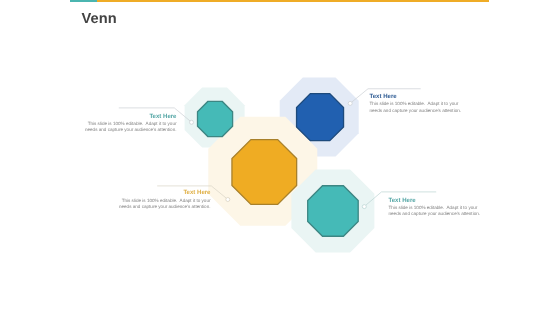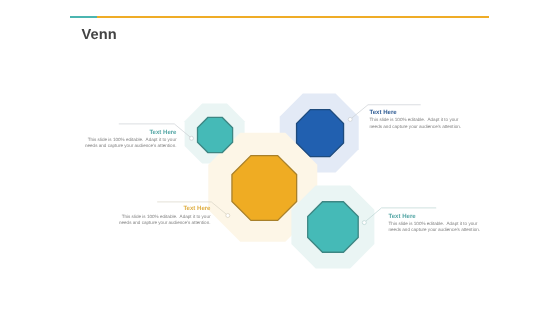--- a/index.html
+++ b/index.html
@@ -1,18 +1,18 @@
 <!DOCTYPE html>
 <html><head>
 <meta charset="utf-8">
 <title>Venn</title>
 <style>
   html,body{margin:0;padding:0;}
   body{width:560px;height:315px;background:#ffffff;font-family:"Liberation Sans",sans-serif;overflow:hidden;-webkit-font-smoothing:antialiased;text-rendering:geometricPrecision;}
-  .slide{position:relative;width:560px;height:245px;background:#ffffff;margin-top:16px;}
+  .slide{position:relative;width:560px;height:245px;background:#ffffff;}
   .topbar{position:absolute;left:70px;top:0;width:419px;height:2px;display:flex;}
   .seg-teal{width:27px;height:2px;}
   .seg-orange{flex:1;height:2px;}
   .title{position:absolute;left:81.5px;top:11.7px;font-size:14.6px;line-height:14.6px;font-weight:bold;color:#434343;letter-spacing:0.06px;}
   svg.diagram{position:absolute;left:0;top:0;width:560px;height:315px;}
   .lbl{position:absolute;}
   .lbl .head{font-weight:bold;font-size:6.05px;line-height:7.3px;margin:0;white-space:nowrap;}
   .lbl .body{font-size:4.6px;white-space:pre-wrap;line-height:6.2px;color:#808080;margin:0;}
   .lbl.right{text-align:left;}
   .lbl.left{text-align:right;}

